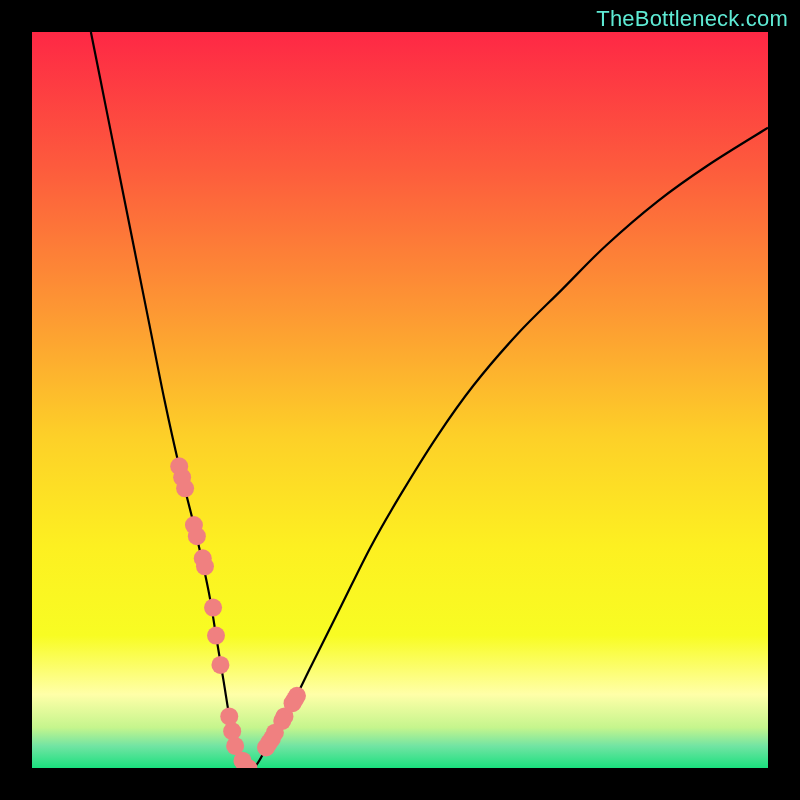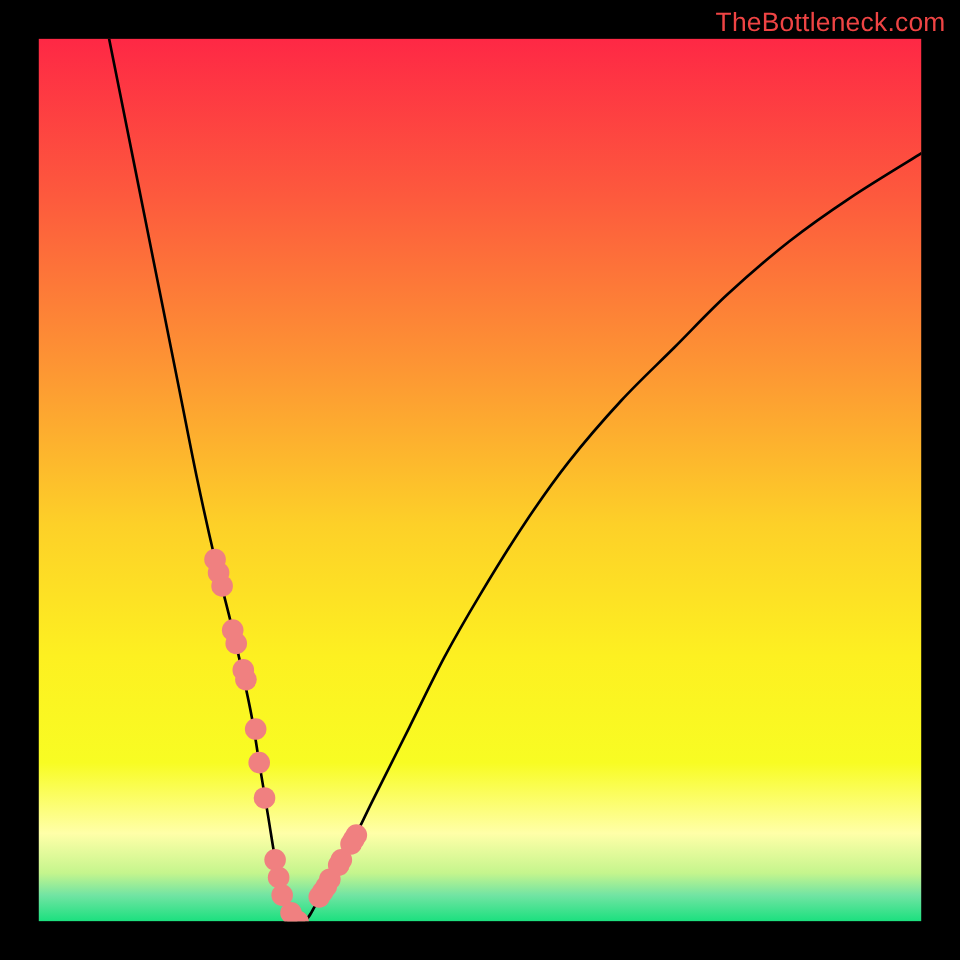--- a/index.html
+++ b/index.html
@@ -22,21 +22,21 @@
     left: 32px;
     top: 32px;
     width: 736px;
     height: 736px;
     overflow: hidden;
   }
   .watermark {
     position: absolute;
     top: 6px;
     right: 12px;
-    color: #ef4444;
+    color: #5eead4;
     font-size: 22px;
     font-weight: 500;
     letter-spacing: 0.2px;
     user-select: none;
   }
   svg { display: block; }
 </style>
 </head>
 <body>
 

